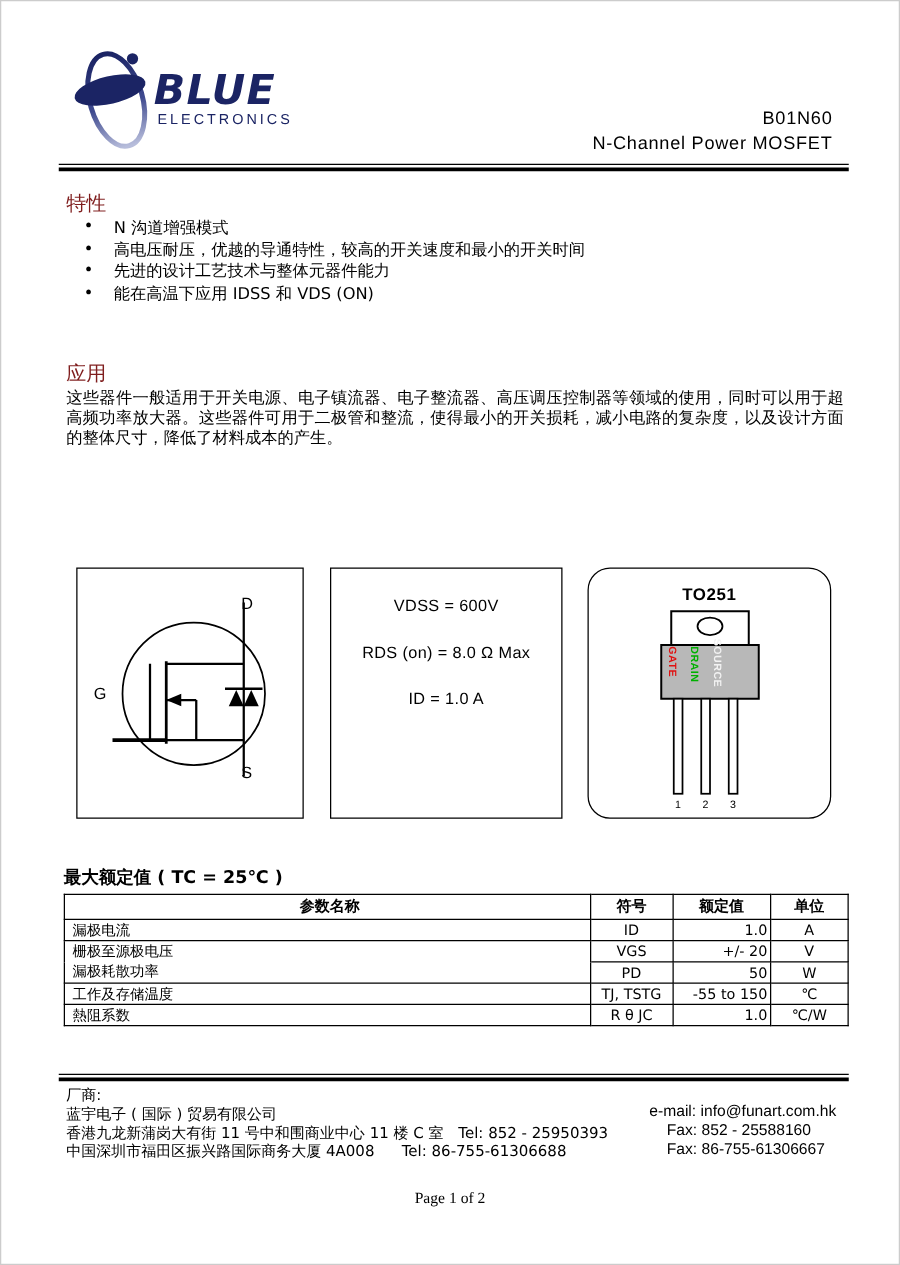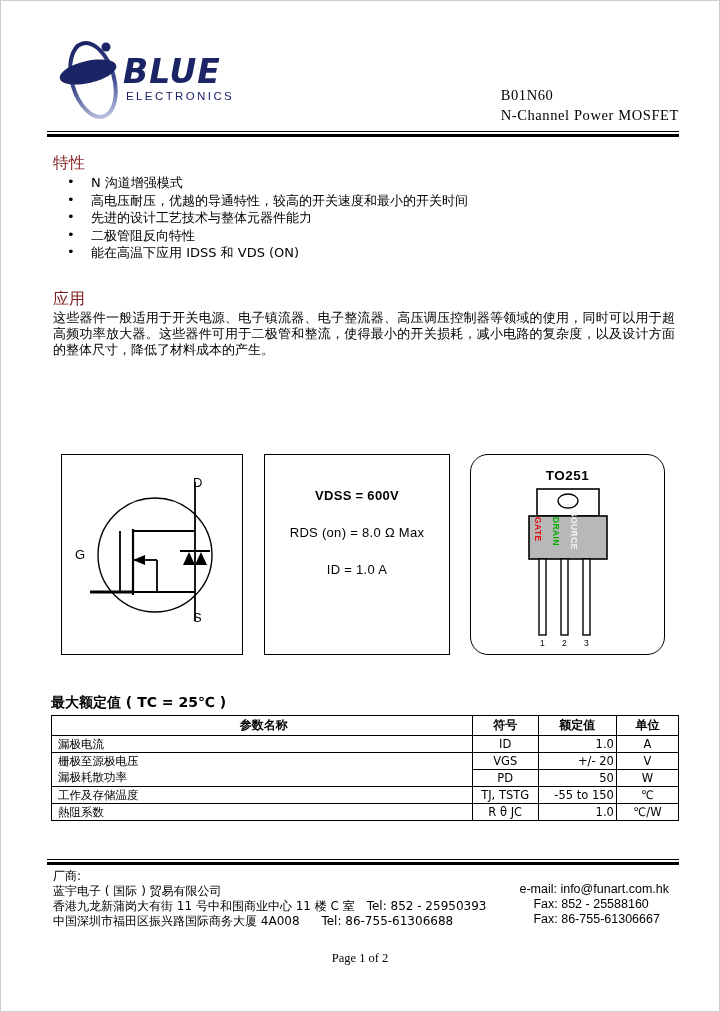--- a/index.html
+++ b/index.html
@@ -60,23 +60,24 @@
   .logo-sub {
     font-family: "Liberation Sans", sans-serif;
     font-size: 11.5px;
     letter-spacing: 2.4px;
     color: #1b2464;
     margin-top: 1px;
     margin-left: 3px;
   }
   .header-right {
     position: absolute;
-    right: 0px;
+    right: 13px;
     top: 52px;
-    font-family: Liberation Serif, serif;
+    text-align: right;
+    font-family: Liberation Sans, sans-serif;
   }
   .part-number {
     font-size: 14.5px;
     letter-spacing: 0.6px;
     line-height: 20px;
   }
   .part-desc {
     font-size: 14.5px;
     letter-spacing: 0.6px;
     line-height: 20px;
@@ -178,21 +179,21 @@
   .sym-g { left: 13px;  top: 92px; }
   .sym-s { left: 131px; top: 155px; }
 
   
   .spec-line {
     text-align: center;
     font-family: "Liberation Sans", sans-serif;
     font-size: 13px;
     letter-spacing: 0.3px;
   }
-  .spec-1 { margin-top: 33px; font-weight: bold; }
+  .spec-1 { margin-top: 22px; }
   .spec-2 { margin-top: 22px; }
   .spec-3 { margin-top: 22px; }
 
   
   .pkg-title {
     text-align: center;
     margin-top: 13px;
     font-family: "Liberation Sans", sans-serif;
     font-weight: bold;
     font-size: 13.5px;
@@ -338,21 +339,20 @@
     <div class="rule-gap"></div>
     <div class="rule-thick"></div>
   </div>
 
   <div class="features">
     <div class="sec-title">特性</div>
     <ul class="feat-list">
       <li>N 沟道增强模式</li>
       <li>高电压耐压，优越的导通特性，较高的开关速度和最小的开关时间</li>
       <li>先进的设计工艺技术与整体元器件能力</li>
-      <li>二极管阻反向特性</li>
       <li>能在高温下应用 IDSS 和 VDS (ON)</li>
     </ul>
   </div>
 
   <div class="apps">
     <div class="sec-title">应用</div>
     <div class="apps-body">这些器件一般适用于开关电源、电子镇流器、电子整流器、高压调压控制器等领域的使用，同时可以用于超高频功率放大器。这些器件可用于二极管和整流，使得最小的开关损耗，减小电路的复杂度，以及设计方面的整体尺寸，降低了材料成本的产生。</div>
   </div>
 
   <div class="boxrow">

